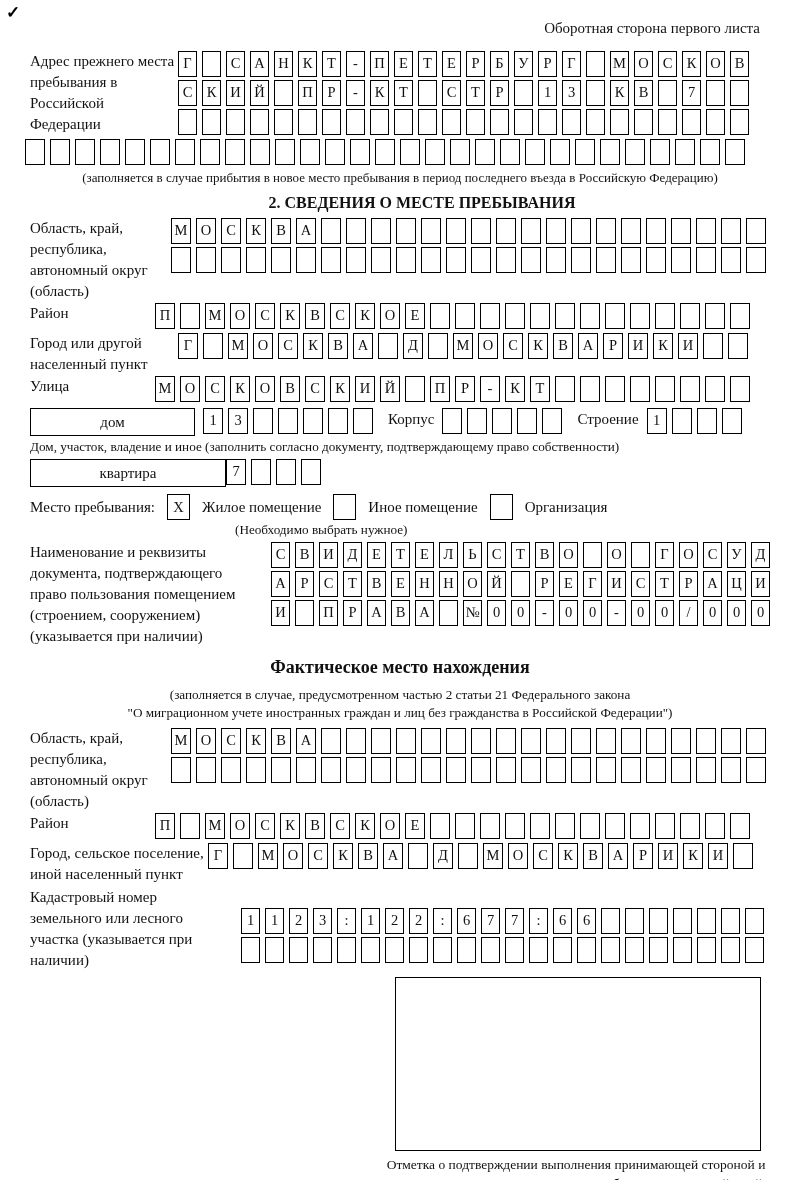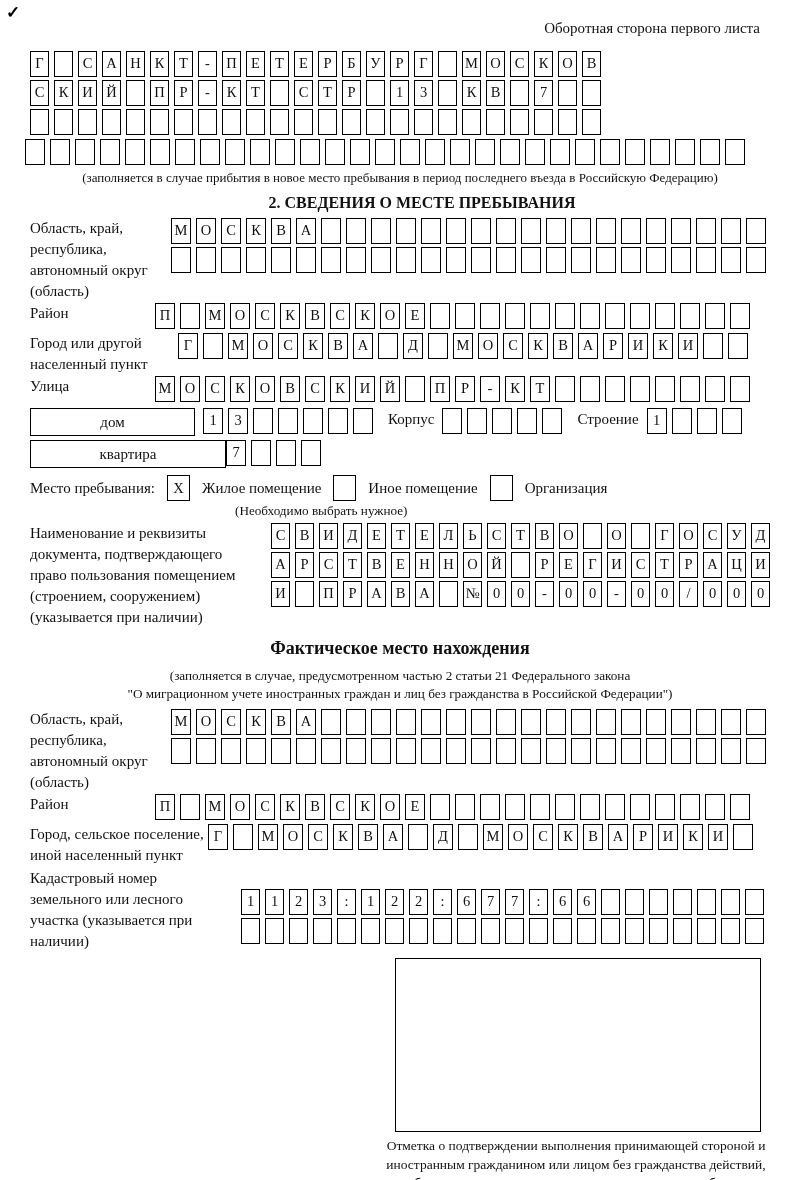--- a/index.html
+++ b/index.html
@@ -59,20 +59,21 @@
 </head>
 <body>
 
 <div class="page">
 
   <span class="corner-mark">✓</span>
 
   <div class="header-note">Оборотная сторона первого листа</div>
 
   <div class="block1">
+    <div class="flabel w148">Адрес прежнего места пребывания в Российской Федерации</div>
     <div>
       <div class="cellrow c24"><span class="cell">Г</span><span class="cell"></span><span class="cell">С</span><span class="cell">А</span><span class="cell">Н</span><span class="cell">К</span><span class="cell">Т</span><span class="cell">-</span><span class="cell">П</span><span class="cell">Е</span><span class="cell">Т</span><span class="cell">Е</span><span class="cell">Р</span><span class="cell">Б</span><span class="cell">У</span><span class="cell">Р</span><span class="cell">Г</span><span class="cell"></span><span class="cell">М</span><span class="cell">О</span><span class="cell">С</span><span class="cell">К</span><span class="cell">О</span><span class="cell">В</span></div>
       <div class="cellrow c24"><span class="cell">С</span><span class="cell">К</span><span class="cell">И</span><span class="cell">Й</span><span class="cell"></span><span class="cell">П</span><span class="cell">Р</span><span class="cell">-</span><span class="cell">К</span><span class="cell">Т</span><span class="cell"></span><span class="cell">С</span><span class="cell">Т</span><span class="cell">Р</span><span class="cell"></span><span class="cell">1</span><span class="cell">3</span><span class="cell"></span><span class="cell">К</span><span class="cell">В</span><span class="cell"></span><span class="cell">7</span><span class="cell"></span><span class="cell"></span></div>
       <div class="cellrow c24"><span class="cell"></span><span class="cell"></span><span class="cell"></span><span class="cell"></span><span class="cell"></span><span class="cell"></span><span class="cell"></span><span class="cell"></span><span class="cell"></span><span class="cell"></span><span class="cell"></span><span class="cell"></span><span class="cell"></span><span class="cell"></span><span class="cell"></span><span class="cell"></span><span class="cell"></span><span class="cell"></span><span class="cell"></span><span class="cell"></span><span class="cell"></span><span class="cell"></span><span class="cell"></span><span class="cell"></span></div>
     </div>
   </div>
   <div class="cellrow c25 fullrow"><span class="cell"></span><span class="cell"></span><span class="cell"></span><span class="cell"></span><span class="cell"></span><span class="cell"></span><span class="cell"></span><span class="cell"></span><span class="cell"></span><span class="cell"></span><span class="cell"></span><span class="cell"></span><span class="cell"></span><span class="cell"></span><span class="cell"></span><span class="cell"></span><span class="cell"></span><span class="cell"></span><span class="cell"></span><span class="cell"></span><span class="cell"></span><span class="cell"></span><span class="cell"></span><span class="cell"></span><span class="cell"></span><span class="cell"></span><span class="cell"></span><span class="cell"></span><span class="cell"></span></div>
   <div class="center-note">(заполняется в случае прибытия в новое место пребывания в период последнего въезда в Российскую Федерацию)</div>
 
   <div class="sect-title">2. СВЕДЕНИЯ О МЕСТЕ ПРЕБЫВАНИЯ</div>
@@ -101,20 +102,21 @@
   </div>
 
   <div class="house-row">
     <div class="widebox dombox">дом</div>
     <div class="cellrow c25"><span class="cell">1</span><span class="cell">3</span><span class="cell"></span><span class="cell"></span><span class="cell"></span><span class="cell"></span><span class="cell"></span></div>
     <span class="inline-label">Корпус</span>
     <div class="cellrow c25"><span class="cell"></span><span class="cell"></span><span class="cell"></span><span class="cell"></span><span class="cell"></span></div>
     <span class="inline-label">Строение</span>
     <div class="cellrow c25"><span class="cell">1</span><span class="cell"></span><span class="cell"></span><span class="cell"></span></div>
   </div>
+  <div class="caption">Дом, участок, владение и иное (заполнить согласно документу, подтверждающему право собственности)</div>
 
   <div class="house-row">
     <div class="widebox kvbox">квартира</div>
     <div class="cellrow c25"><span class="cell">7</span><span class="cell"></span><span class="cell"></span><span class="cell"></span></div>
   </div>
 
   <div class="stay-row">
     <span>Место пребывания:</span>
     <span class="checkbox">X</span>
     <span>Жилое помещение</span>

